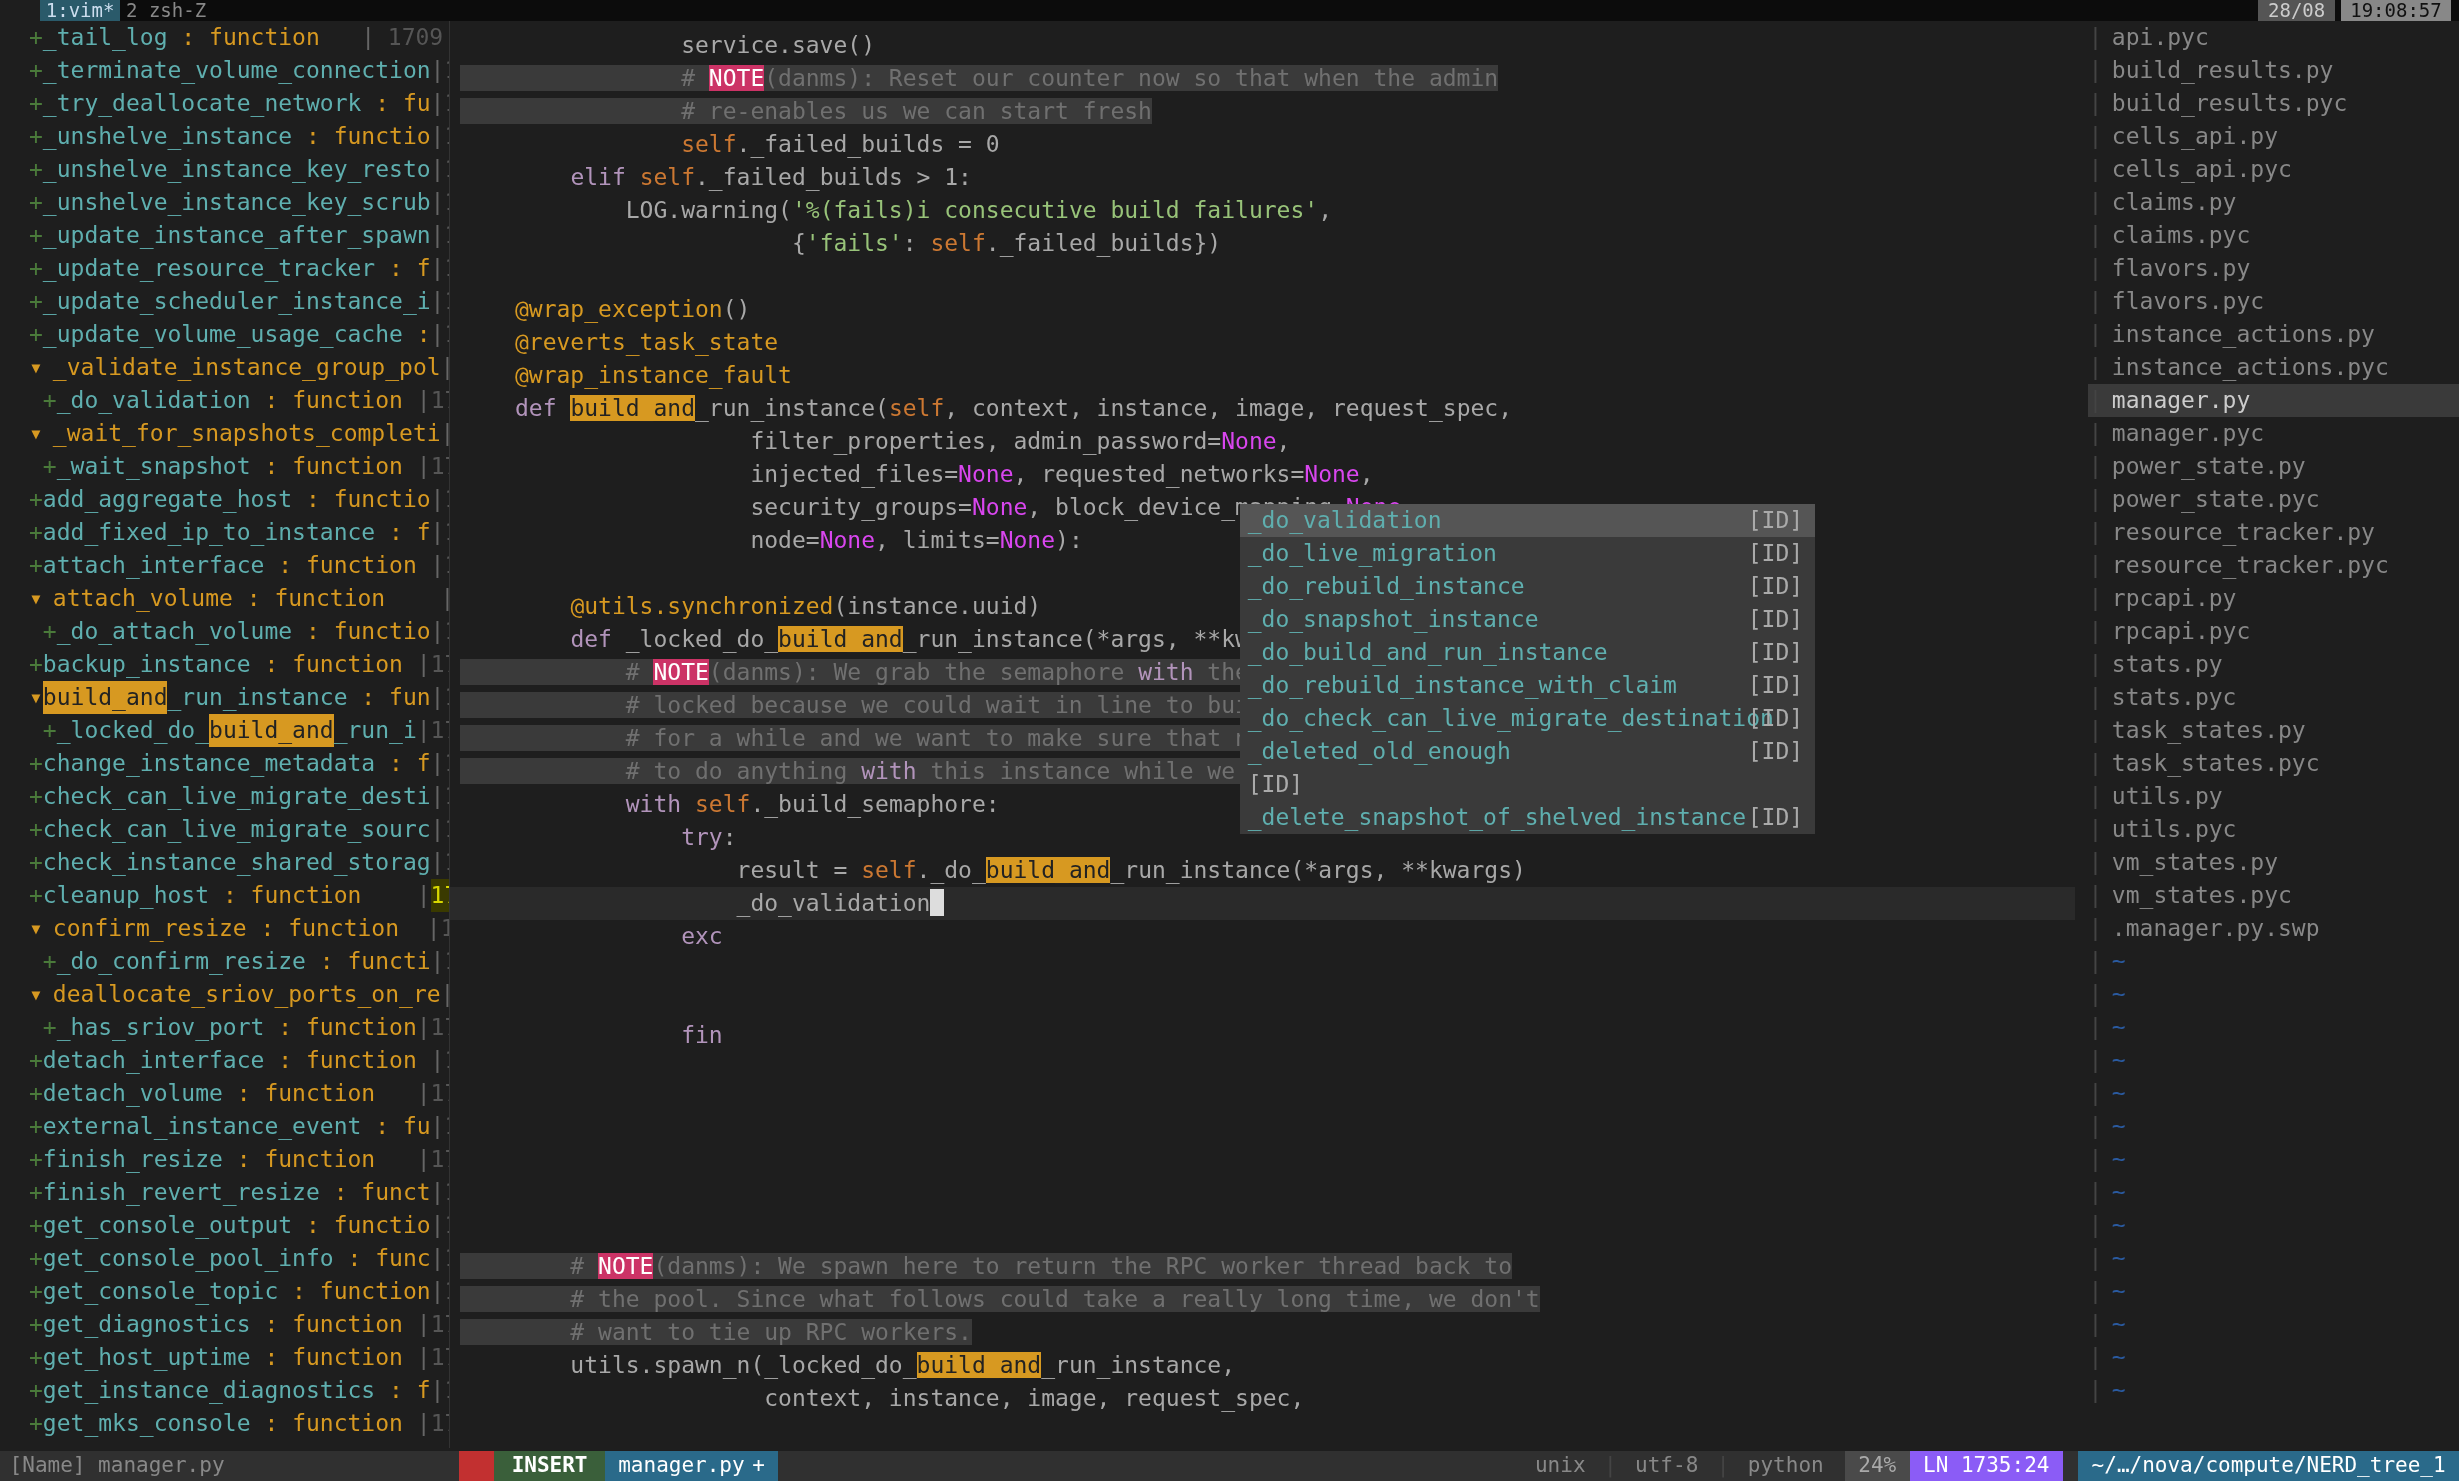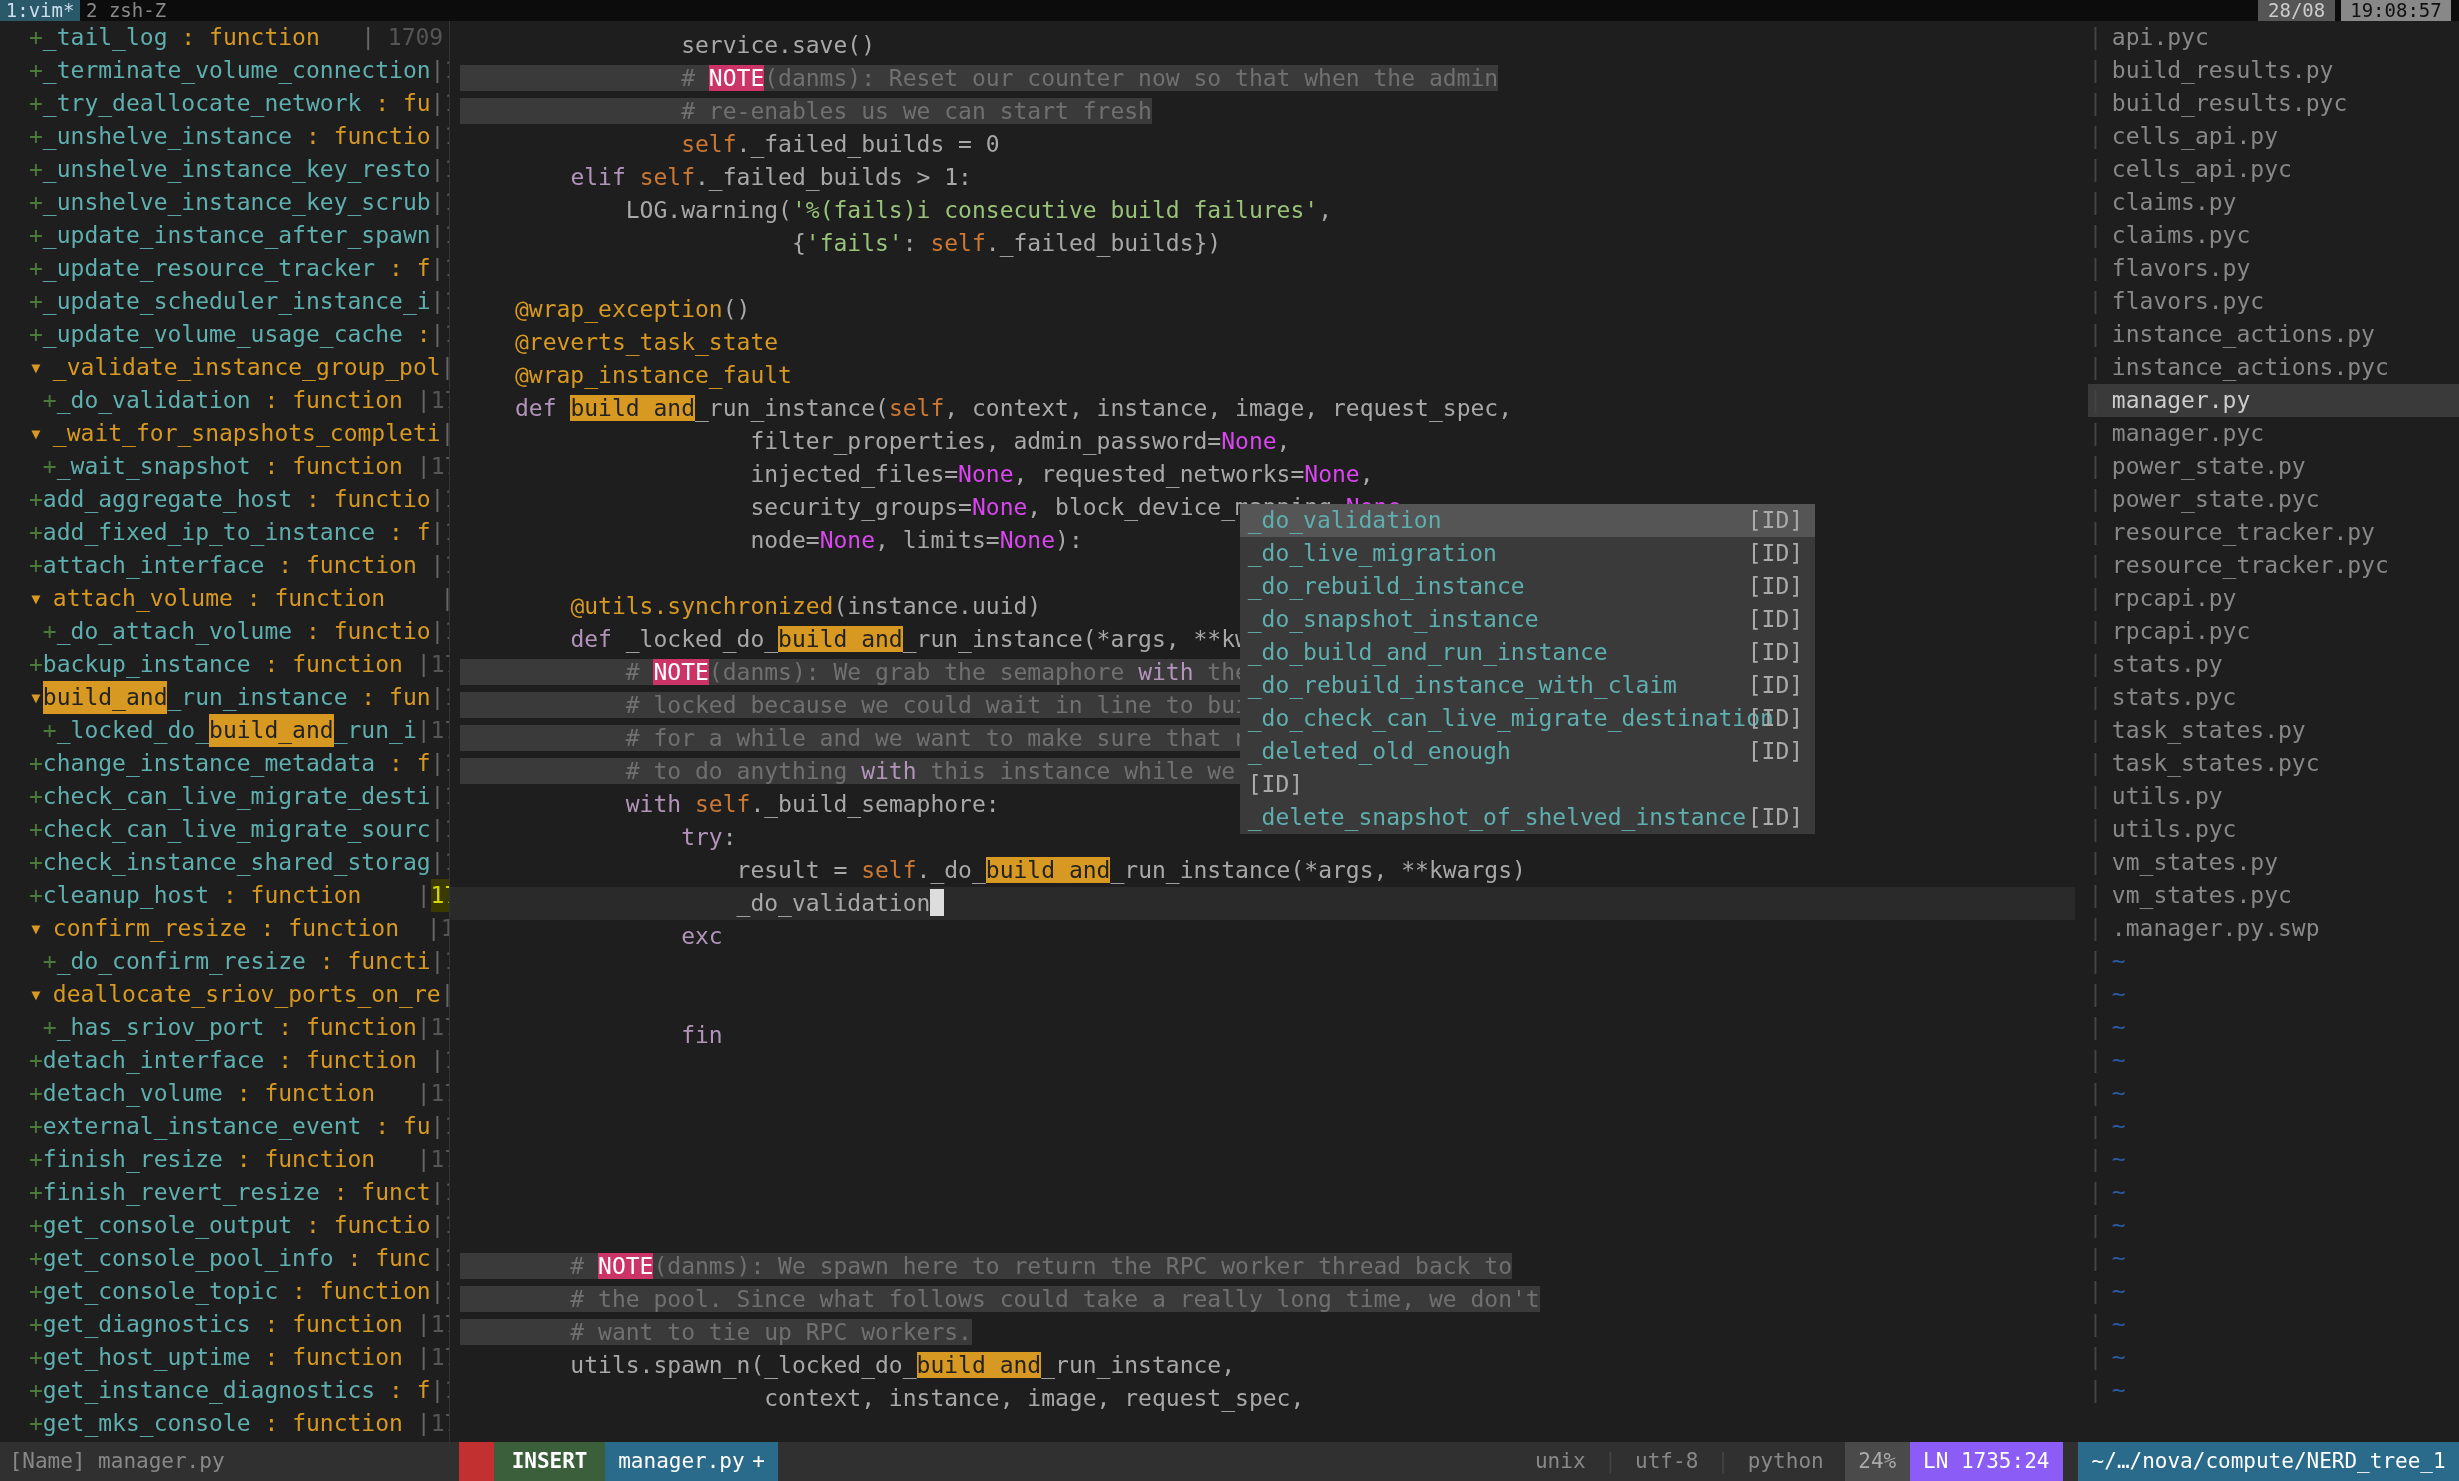--- a/index.html
+++ b/index.html
@@ -13,20 +13,21 @@
     height: 1481px;
     overflow: hidden;
     position: relative;
   }
   .tmux-bar {
     height: 21px;
     background: #0c0c0c;
     display: flex;
     align-items: center;
     font-size: 19px;
+    margin-left: 40px;
   }
   .tmux-tab { padding: 0 5.8px; color: #888; }
   .tmux-tab.active { background: #2a5a6a; color: #cde; }
   .tmux-right { margin-left: auto; display:flex; gap: 5.8px; padding-right: 7.7px; }
   .tmux-date { background: #555; color:#ccc; padding: 0 9.6px; }
   .tmux-time { background: #888; color:#111; padding: 0 9.6px; }
 
   .main {
     display: flex;
     height: calc(100% - 21px - 33px);
@@ -117,21 +118,21 @@
     align-items: center;
     color: #888;
   }
   .file-row.cur { background: #3a3a3a; color: #ccc; }
   .vsep { color: #444; padding-right: 9.6px; }
 
   .status {
     position: absolute;
     bottom: 0;
     left: 0; right: 0;
-    height: 39px;
+    height: 30px;
     background: #303030;
     display: flex;
     align-items: center;
     font-size: 21px;
   }
   .st-name { color: #888; padding: 0 9.6px; }
   .st-red { background: #c23030; width: 35px; height: 100%; }
   .st-mode { background: #3a5f3a; color: #fff; padding: 0 17.3px; font-weight: bold; height: 100%; display:flex; align-items:center; }
   .st-file { background: #2a6a8a; color: #fff; padding: 0 13.4px; height:100%; display:flex; align-items:center; gap:7.7px; }
   .st-mid { flex:1; }

